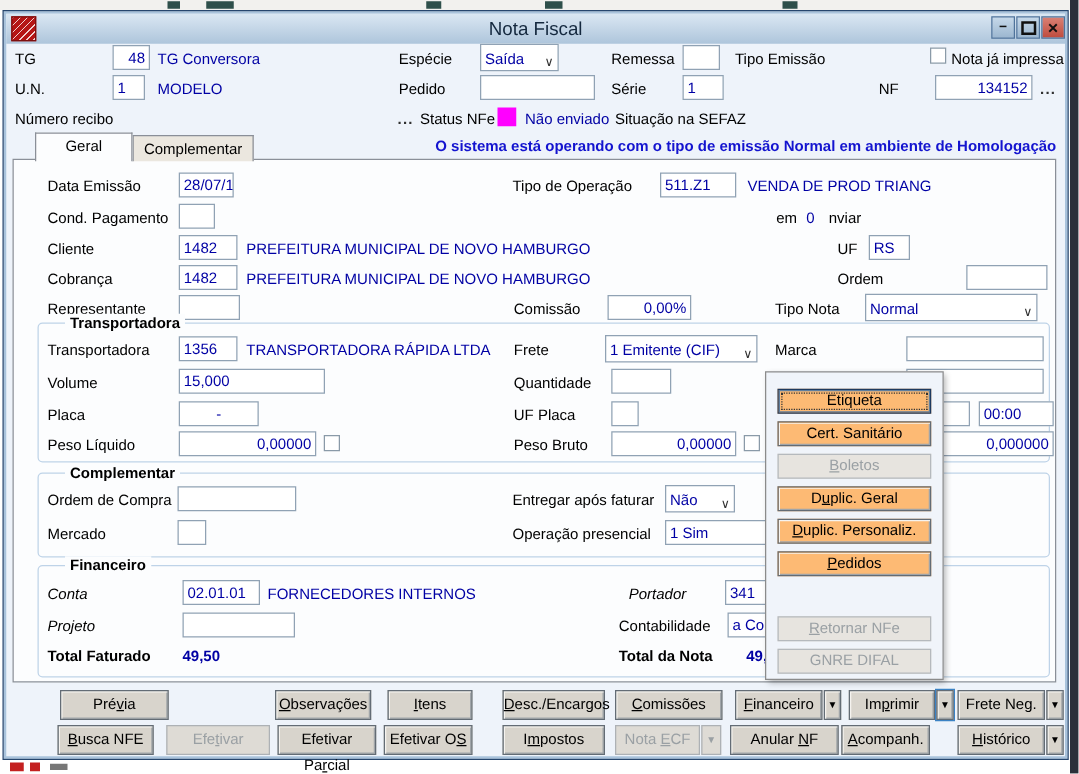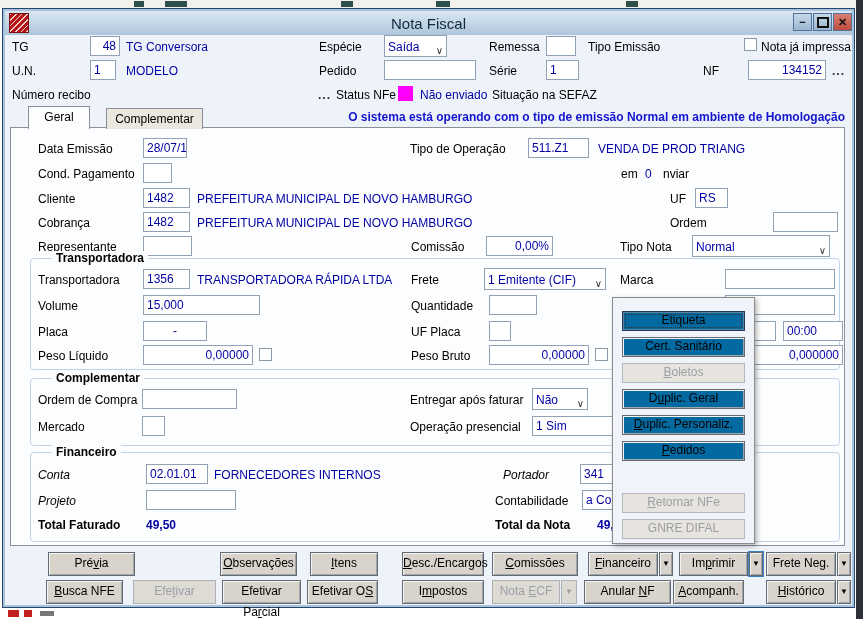--- a/index.html
+++ b/index.html
@@ -51,21 +51,21 @@
   .z2{z-index:2;}
   
   .btn{position:absolute;height:24px;background:#d8d4cc;border:1px solid #636c75;box-sizing:border-box;
        text-align:center;line-height:21px;box-shadow:inset 1px 1px 0 #f5f3ef,inset -1px -1px 0 #a0a5a9;cursor:pointer;}
   .btn.dis{color:#9aa0a4;border-color:#adb1b5;background:#dedbd5;box-shadow:none;cursor:default;}
   .arrow{font-size:8px;line-height:21px;letter-spacing:0;}
   .arrow.focus{box-shadow:inset 1px 1px 0 #f5f3ef,inset -1px -1px 0 #a0a5a9,0 0 0 1px #3b82c4;}
   
   .popup{position:absolute;left:612px;top:297px;width:141px;height:245px;background:#f0f4fa;
          border:1px solid #8b8b8b;box-shadow:2px 2px 5px rgba(0,0,0,.3);z-index:10;}
-  .pbtn{position:absolute;left:9px;width:123px;height:20px;background:#0369a1;border:1px solid #636c75;
+  .pbtn{position:absolute;left:9px;width:123px;height:20px;background:#fdba74;border:1px solid #636c75;
         box-sizing:border-box;text-align:center;line-height:17px;box-shadow:inset 1px 1px 0 #f5f3ef,inset -1px -1px 0 #a0a5a9;cursor:pointer;}
   .pbtn.focused{border:1px solid #1e3a5f;outline:1px dotted #333;outline-offset:-4px;box-shadow:0 0 0 1px #5f7f9f inset;}
   .pbtn.highlighted{background:#c5e6f9;border:1px solid #3f87c2;box-shadow:none;}
   .pbtn.dis{color:#9aa0a4;border-color:#b5b9bd;background:#e7e4df;box-shadow:none;cursor:default;}
 </style>
 </head>
 <body>
 
 <div class="screen">
 
@@ -124,21 +124,21 @@
   <span class="more" style="left:832px;top:66px">...</span>
 
   <span class="lbl" style="left:12px;top:88px">Número recibo</span>
   <span class="more" style="left:318px;top:90px">...</span>
   <span class="lbl" style="left:336px;top:88px">Status NFe</span>
   <div class="swatch" style="left: 398px; top: 86px; background: rgb(255, 0, 255);"></div>
   <span class="lbl nav" style="left:420px;top:88px">Não enviado</span>
   <span class="lbl" style="left:492px;top:88px">Situação na SEFAZ</span>
 
   <div class="abs panel"></div>
-  <div class="tab active" style="left:28px;top:106px;width:62px;height:23px">Geral</div>
+  <div class="tab active" style="left:28px;top:106px;width:78px;height:23px">Geral</div>
   <div class="tab" style="left:106px;top:108px;width:97px">Complementar</div>
   <div class="msg">O sistema está operando com o tipo de emissão Normal em ambiente de Homologação</div>
 
   <span class="lbl z2" style="left:38px;top:142px">Data Emissão</span>
   <div class="fld z2" style="left:143px;top:138px;width:44px">28/07/17</div>
   <span class="lbl z2" style="left:410px;top:142px">Tipo de Operação</span>
   <div class="fld z2" style="left:528px;top:138px;width:61px">511.Z1</div>
   <span class="lbl nav z2" style="left:598px;top:142px">VENDA DE PROD TRIANG</span>
 
   <span class="lbl z2" style="left:38px;top:167px">Cond. Pagamento</span>

